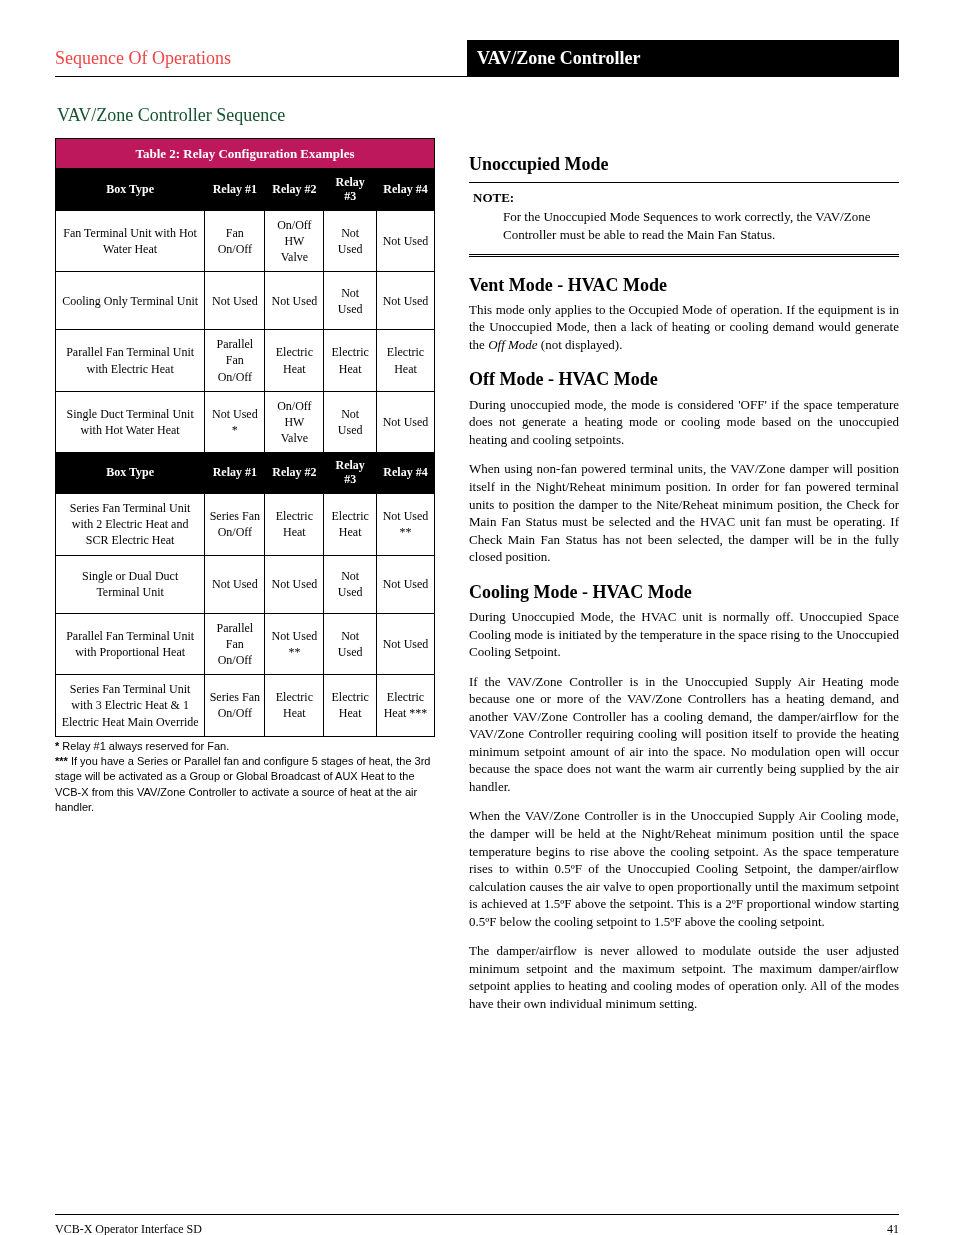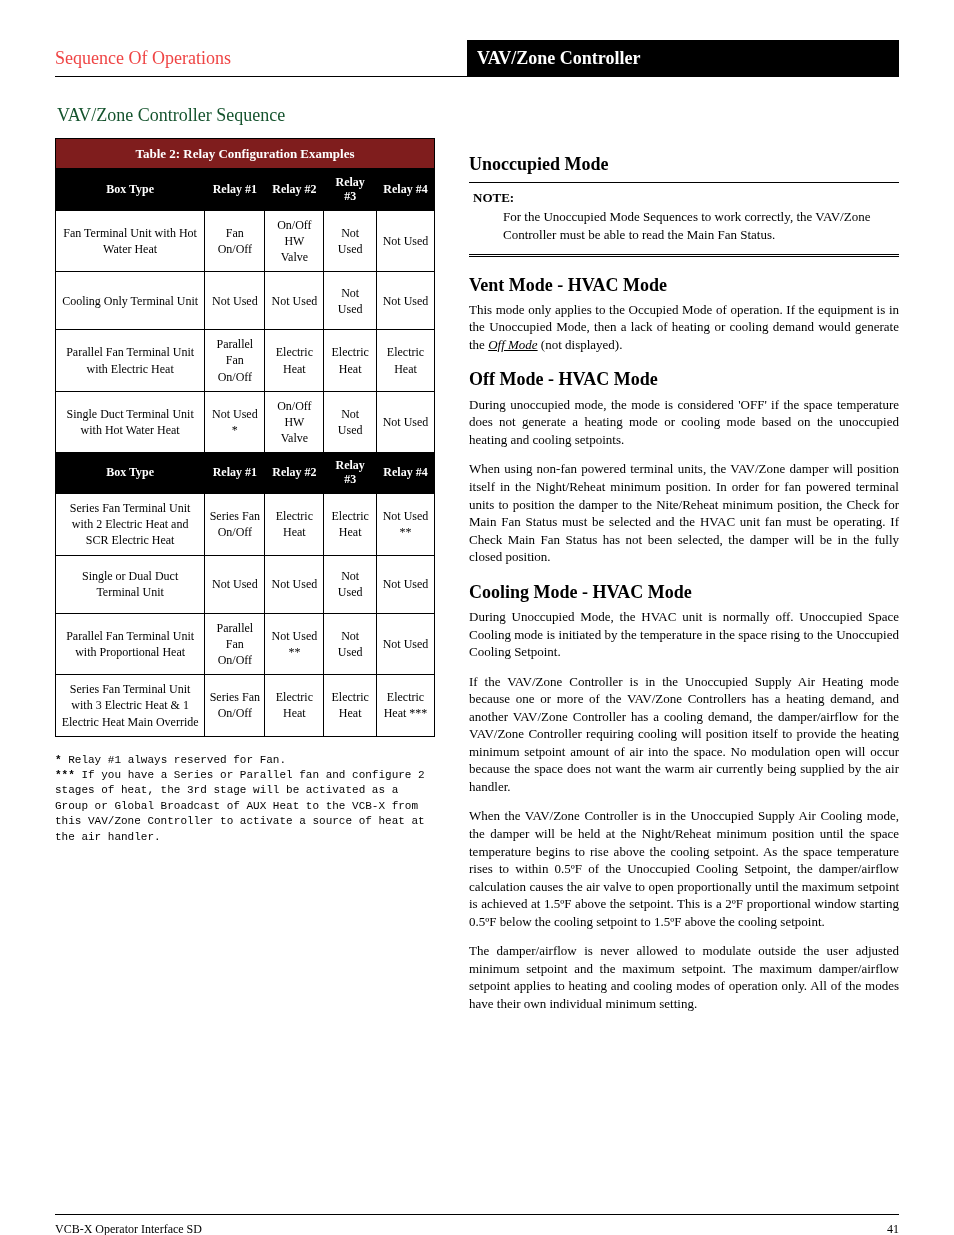--- a/index.html
+++ b/index.html
@@ -49,21 +49,21 @@
   .left { width: 380px; }
   .right { flex: 1; }
 
   
   table.relays {
     border-collapse: collapse;
     width: 100%;
     font-size: 12px;
   }
   table.relays caption {
-    background: #7f1d1d;
+    background: #be185d;
     color: #fff;
     font-weight: bold;
     padding: 6px 16px;
     text-align: center;
     border: 1px solid #000;
     caption-side: top;
     font-size: 13px;
   }
   table.relays th, table.relays td {
     border: 1px solid #000;
@@ -73,23 +73,23 @@
   }
   table.relays th.hdr, table.relays tr.sub th {
     background: #000;
     color: #fff;
     font-weight: bold;
     font-size: 12px;
     line-height: 1.15;
   }
   table.relays td { height: 58px; }
   .tbl-foot {
-    font-family: Liberation Mono, monospace;
+    font-family: Liberation Sans, sans-serif;
     font-size: 11px;
-    margin-top: 16px;
+    margin-top: 2px;
     line-height: 1.4;
   }
   .tbl-foot b { font-weight: bold; }
 
   
   .subhead {
     font-weight: bold;
     font-size: 18px;
     margin: 14px 0 4px 0;
     font-family: "Times New Roman", serif;
@@ -100,21 +100,21 @@
     padding: 6px 4px 10px 34px;
     margin: 6px 0 16px 0;
   }
   .note-label {
     font-weight: bold;
     margin-bottom: 2px;
     margin-left: -30px;
     font-size: 13px;
   }
   .para { margin: 0 0 12px 0; text-align: justify; }
-  em.offmode { font-style: italic; text-decoration: underline; }
+  em.offmode { font-style: italic; }
 
   .footerbar {
     border-top: 1.5px solid #000;
     margin-top: 190px;
     display: flex;
     justify-content: space-between;
     padding-top: 6px;
     font-size: 12px;
   }
 </style>
@@ -201,21 +201,21 @@
           <td>Series Fan Terminal Unit with 3 Electric Heat &amp; 1 Electric Heat Main Override</td>
           <td>Series Fan On/Off</td>
           <td>Electric Heat</td>
           <td>Electric Heat</td>
           <td>Electric Heat ***</td>
         </tr>
       </tbody>
         </table>
       <div class="tbl-foot">
         <div><b>*</b> <span>Relay #1 always reserved for Fan.</span></div>
-        <div><b>***</b> <span>If you have a Series or Parallel fan and configure 2 stages of heat, the 3rd stage will be activated as a Group or Global Broadcast of AUX Heat to the VCB-X from this VAV/Zone Controller to activate a source of heat at the air handler.</span></div>
+        <div><b>***</b> <span>If you have a Series or Parallel fan and configure 5 stages of heat, the 3rd stage will be activated as a Group or Global Broadcast of AUX Heat to the VCB-X from this VAV/Zone Controller to activate a source of heat at the air handler.</span></div>
       </div>
     </div>
 
     <div class="right">
       <div class="subhead">Unoccupied Mode</div>
       <div class="notebox">
         <div class="note-label">NOTE:</div>
         <div>For the Unoccupied Mode Sequences to work correctly, the VAV/Zone Controller must be able to read the Main Fan Status.</div>
       </div>
 

